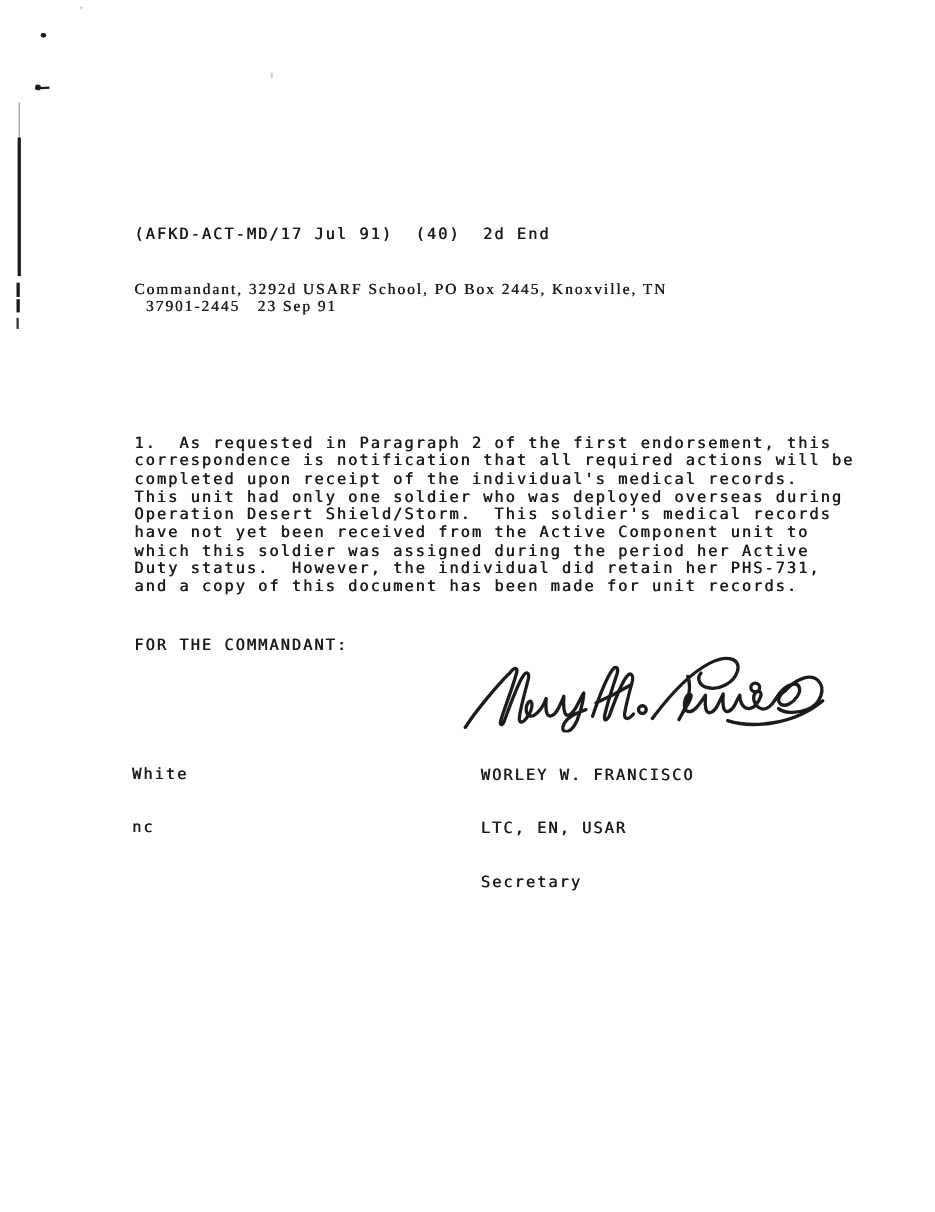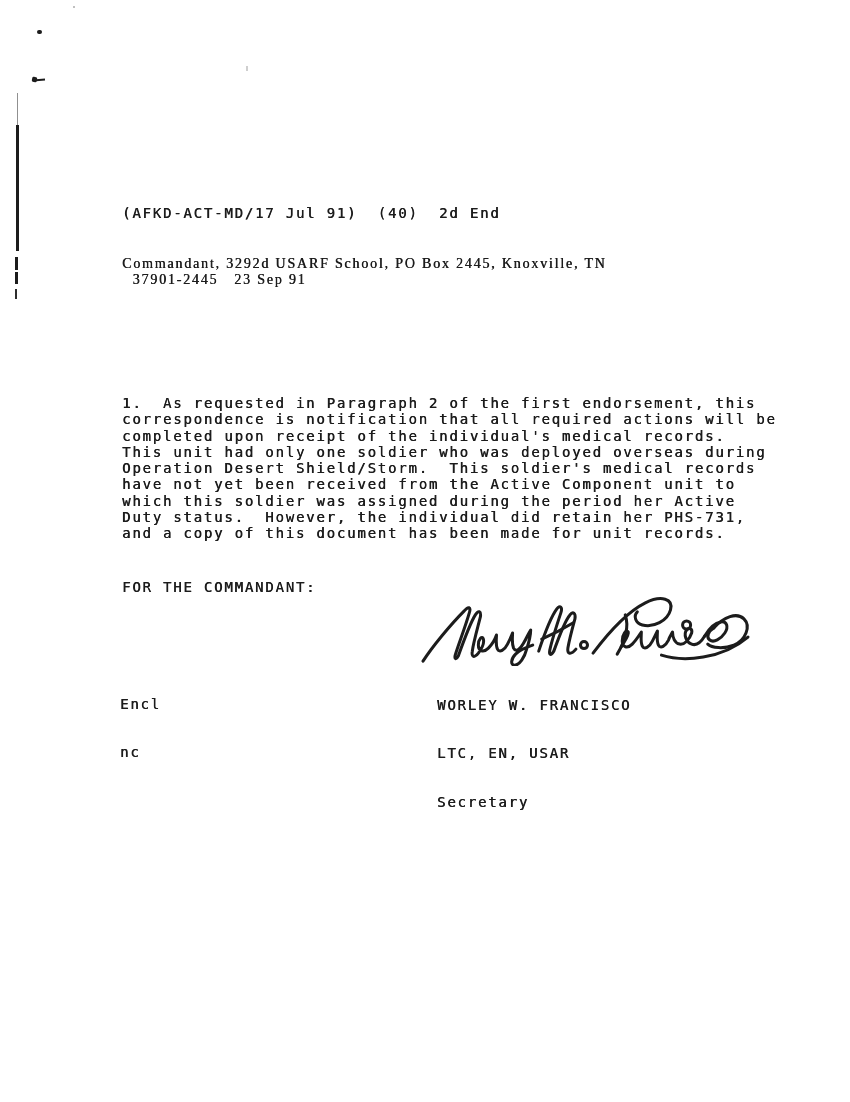--- a/index.html
+++ b/index.html
@@ -70,21 +70,21 @@
     <path d="M172,58 C184,42 204,18 224,8 C240,0 252,4 249,15 C246,26 232,33 221,30 C214,28 212,21 216,17"></path>
     <path d="M204,20 C208,31 204,46 196,59"></path>
     <path d="M200,52 C204,45 208,40 207,37 C205,34 201,39 201,46 C201,52 206,54 211,49 C215,45 218,40 220,37 C220,41 219,47 221,51 C223,55 228,52 231,46 C233,42 235,38 236,36 C236,40 235,46 237,50 C239,54 244,51 247,45 C248,42 250,39 251,37 C251,42 253,48 258,49 C263,50 268,44 270,38 C271,34 268,32 265,35 C262,39 264,47 270,49 C275,51 280,46 283,41"></path>
     <circle cx="265" cy="30" r="4"></circle>
     <path d="M283,41 C287,34 293,28 299,27 C305,26 307,32 303,38 C299,44 292,48 288,45 C284,42 287,36 292,33"></path>
     <path d="M292,33 C302,22 315,17 322,24 C329,31 324,45 312,50 C302,54 290,53 286,49"></path>
     <path d="M240,60 C262,67 300,64 326,42"></path>
   </svg>
 
   <div class="mono" style="left:120px;top:663px;">
-    <div>Encl</div>
+    <div>White</div>
     <div>nc</div>
   </div>
 
   <div class="mono" style="left:437px;top:664px;">
     <div>WORLEY W. FRANCISCO</div>
     <div>LTC, EN, USAR</div>
     <div>Secretary</div>
   </div>
 
   <div class="mono" style="left:438px;top:989px;">3</div>

